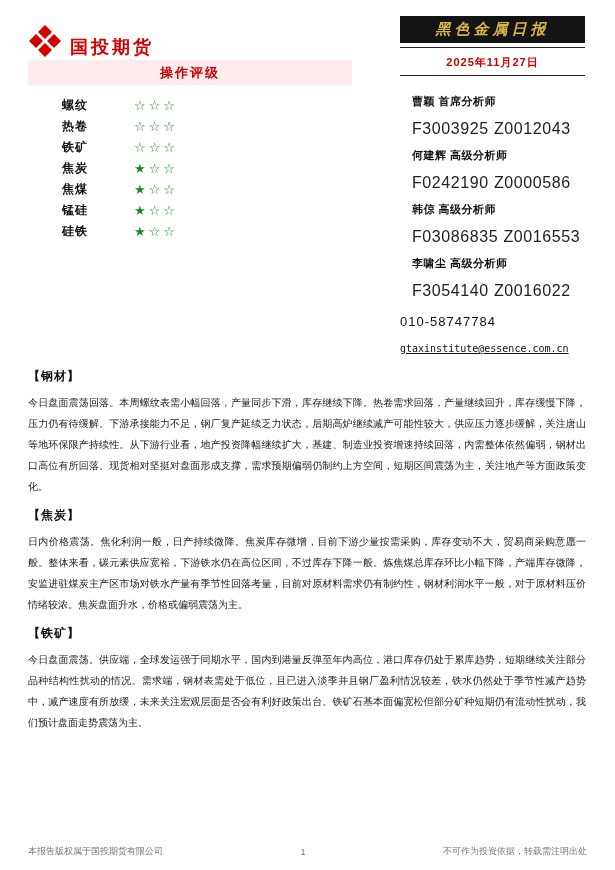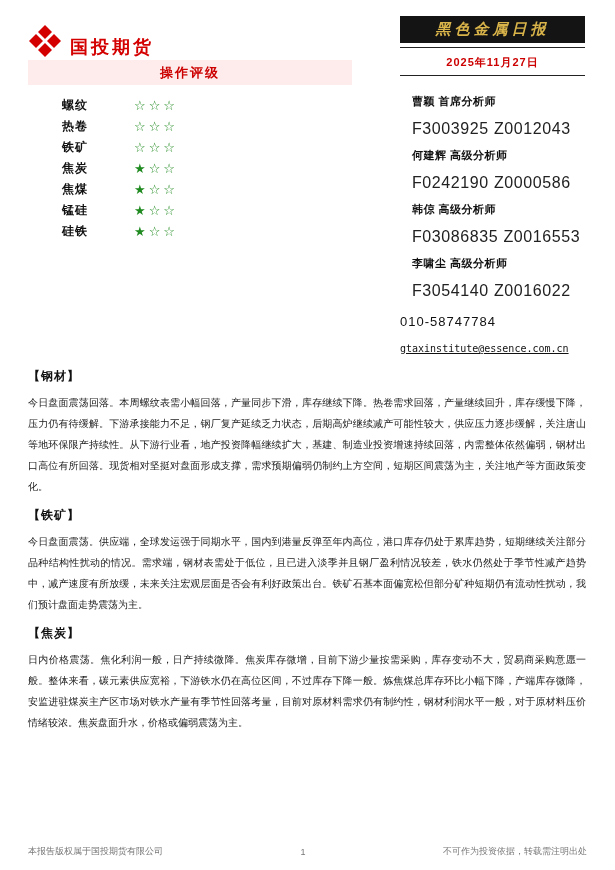--- a/index.html
+++ b/index.html
@@ -123,26 +123,26 @@
     <div class="phone">010-58747784</div>
     <div class="email">gtaxinstitute@essence.com.cn</div>
   </div>
 
   <div class="body-sections">
       <section class="report-section">
         <h3 class="sec-heading">【钢材】</h3>
         <p class="sec-body">今日盘面震荡回落。本周螺纹表需小幅回落，产量同步下滑，库存继续下降。热卷需求回落，产量继续回升，库存缓慢下降，压力仍有待缓解。下游承接能力不足，钢厂复产延续乏力状态，后期高炉继续减产可能性较大，供应压力逐步缓解，关注唐山等地环保限产持续性。从下游行业看，地产投资降幅继续扩大，基建、制造业投资增速持续回落，内需整体依然偏弱，钢材出口高位有所回落。现货相对坚挺对盘面形成支撑，需求预期偏弱仍制约上方空间，短期区间震荡为主，关注地产等方面政策变化。</p>
       </section>
       <section class="report-section">
+        <h3 class="sec-heading">【焦炭】</h3>
+        <p class="sec-body">日内价格震荡。焦化利润一般，日产持续微降。焦炭库存微增，目前下游少量按需采购，库存变动不大，贸易商采购意愿一般。整体来看，碳元素供应宽裕，下游铁水仍在高位区间，不过库存下降一般。炼焦煤总库存环比小幅下降，产端库存微降，安监进驻煤炭主产区市场对铁水产量有季节性回落考量，目前对原材料需求仍有制约性，钢材利润水平一般，对于原材料压价情绪较浓。焦炭盘面升水，价格或偏弱震荡为主。</p>
+      </section>
+      <section class="report-section">
         <h3 class="sec-heading">【铁矿】</h3>
         <p class="sec-body">今日盘面震荡。供应端，全球发运强于同期水平，国内到港量反弹至年内高位，港口库存仍处于累库趋势，短期继续关注部分品种结构性扰动的情况。需求端，钢材表需处于低位，且已进入淡季并且钢厂盈利情况较差，铁水仍然处于季节性减产趋势中，减产速度有所放缓，未来关注宏观层面是否会有利好政策出台。铁矿石基本面偏宽松但部分矿种短期仍有流动性扰动，我们预计盘面走势震荡为主。</p>
-      </section>
-      <section class="report-section">
-        <h3 class="sec-heading">【焦炭】</h3>
-        <p class="sec-body">日内价格震荡。焦化利润一般，日产持续微降。焦炭库存微增，目前下游少量按需采购，库存变动不大，贸易商采购意愿一般。整体来看，碳元素供应宽裕，下游铁水仍在高位区间，不过库存下降一般。炼焦煤总库存环比小幅下降，产端库存微降，安监进驻煤炭主产区市场对铁水产量有季节性回落考量，目前对原材料需求仍有制约性，钢材利润水平一般，对于原材料压价情绪较浓。焦炭盘面升水，价格或偏弱震荡为主。</p>
       </section>
     </div>
 
   <div class="footer">
     <span>本报告版权属于国投期货有限公司</span>
     <span>1</span>
     <span>不可作为投资依据，转载需注明出处</span>
   </div>
 
 </div>

